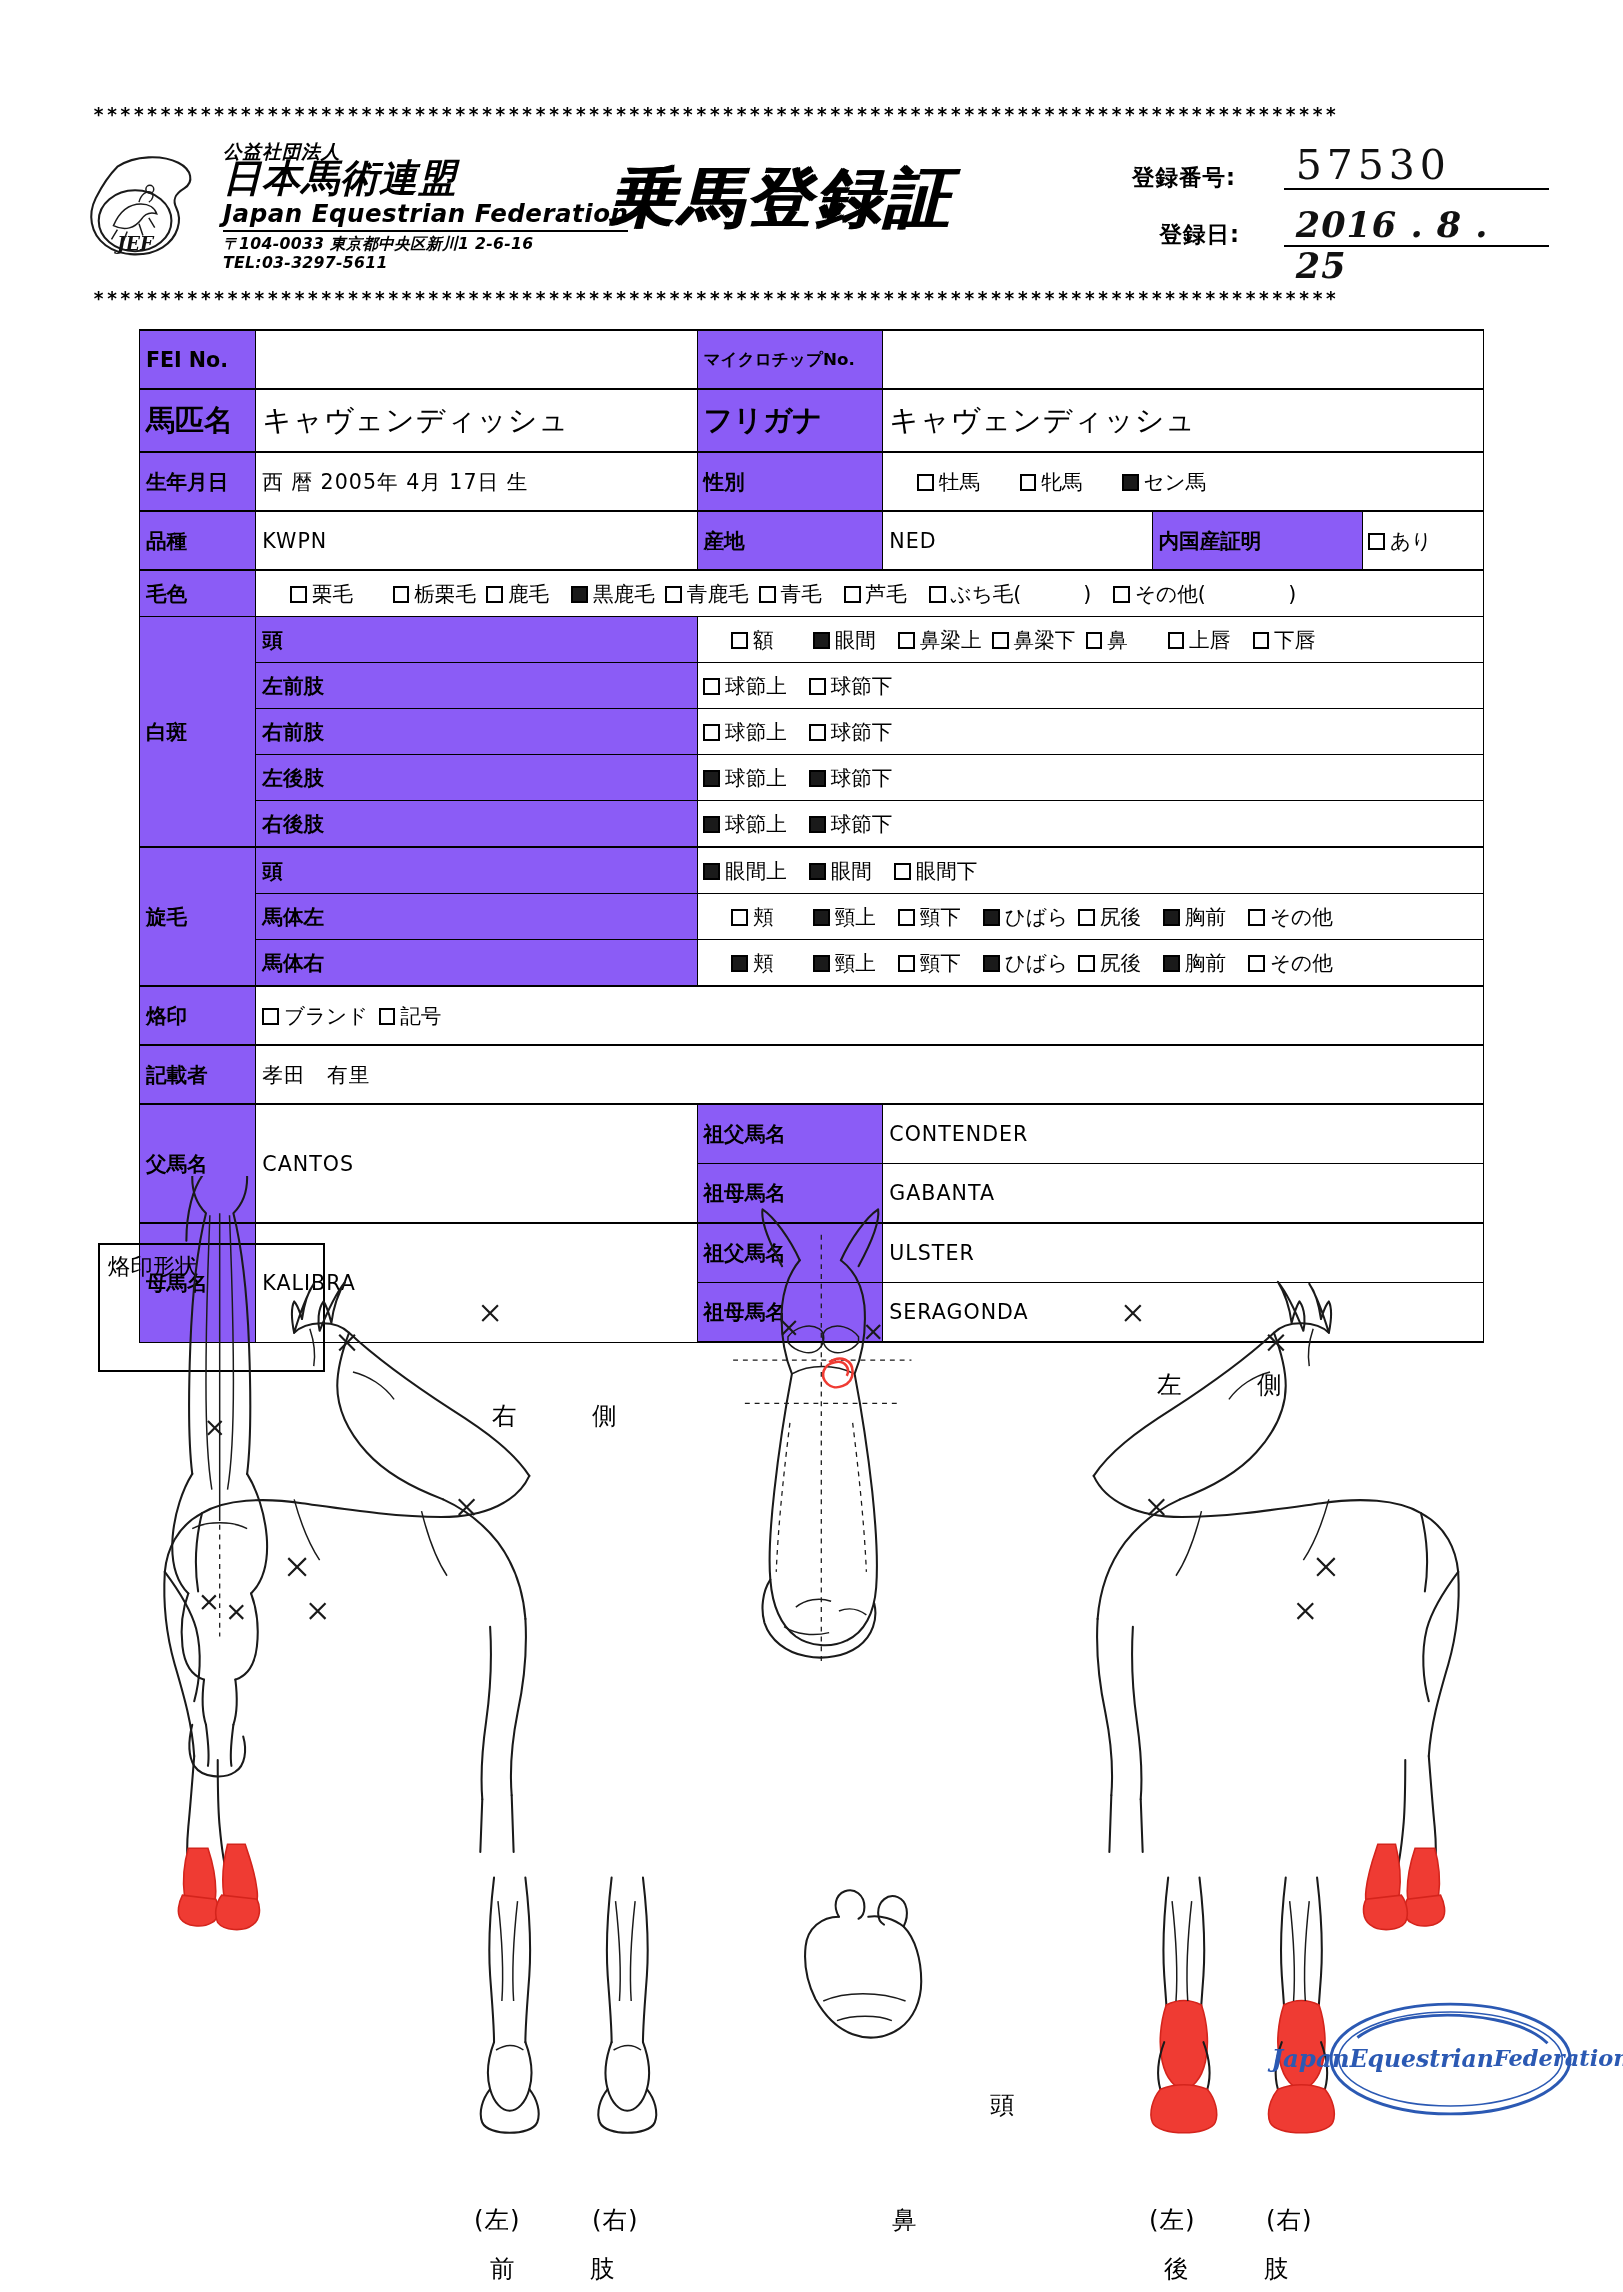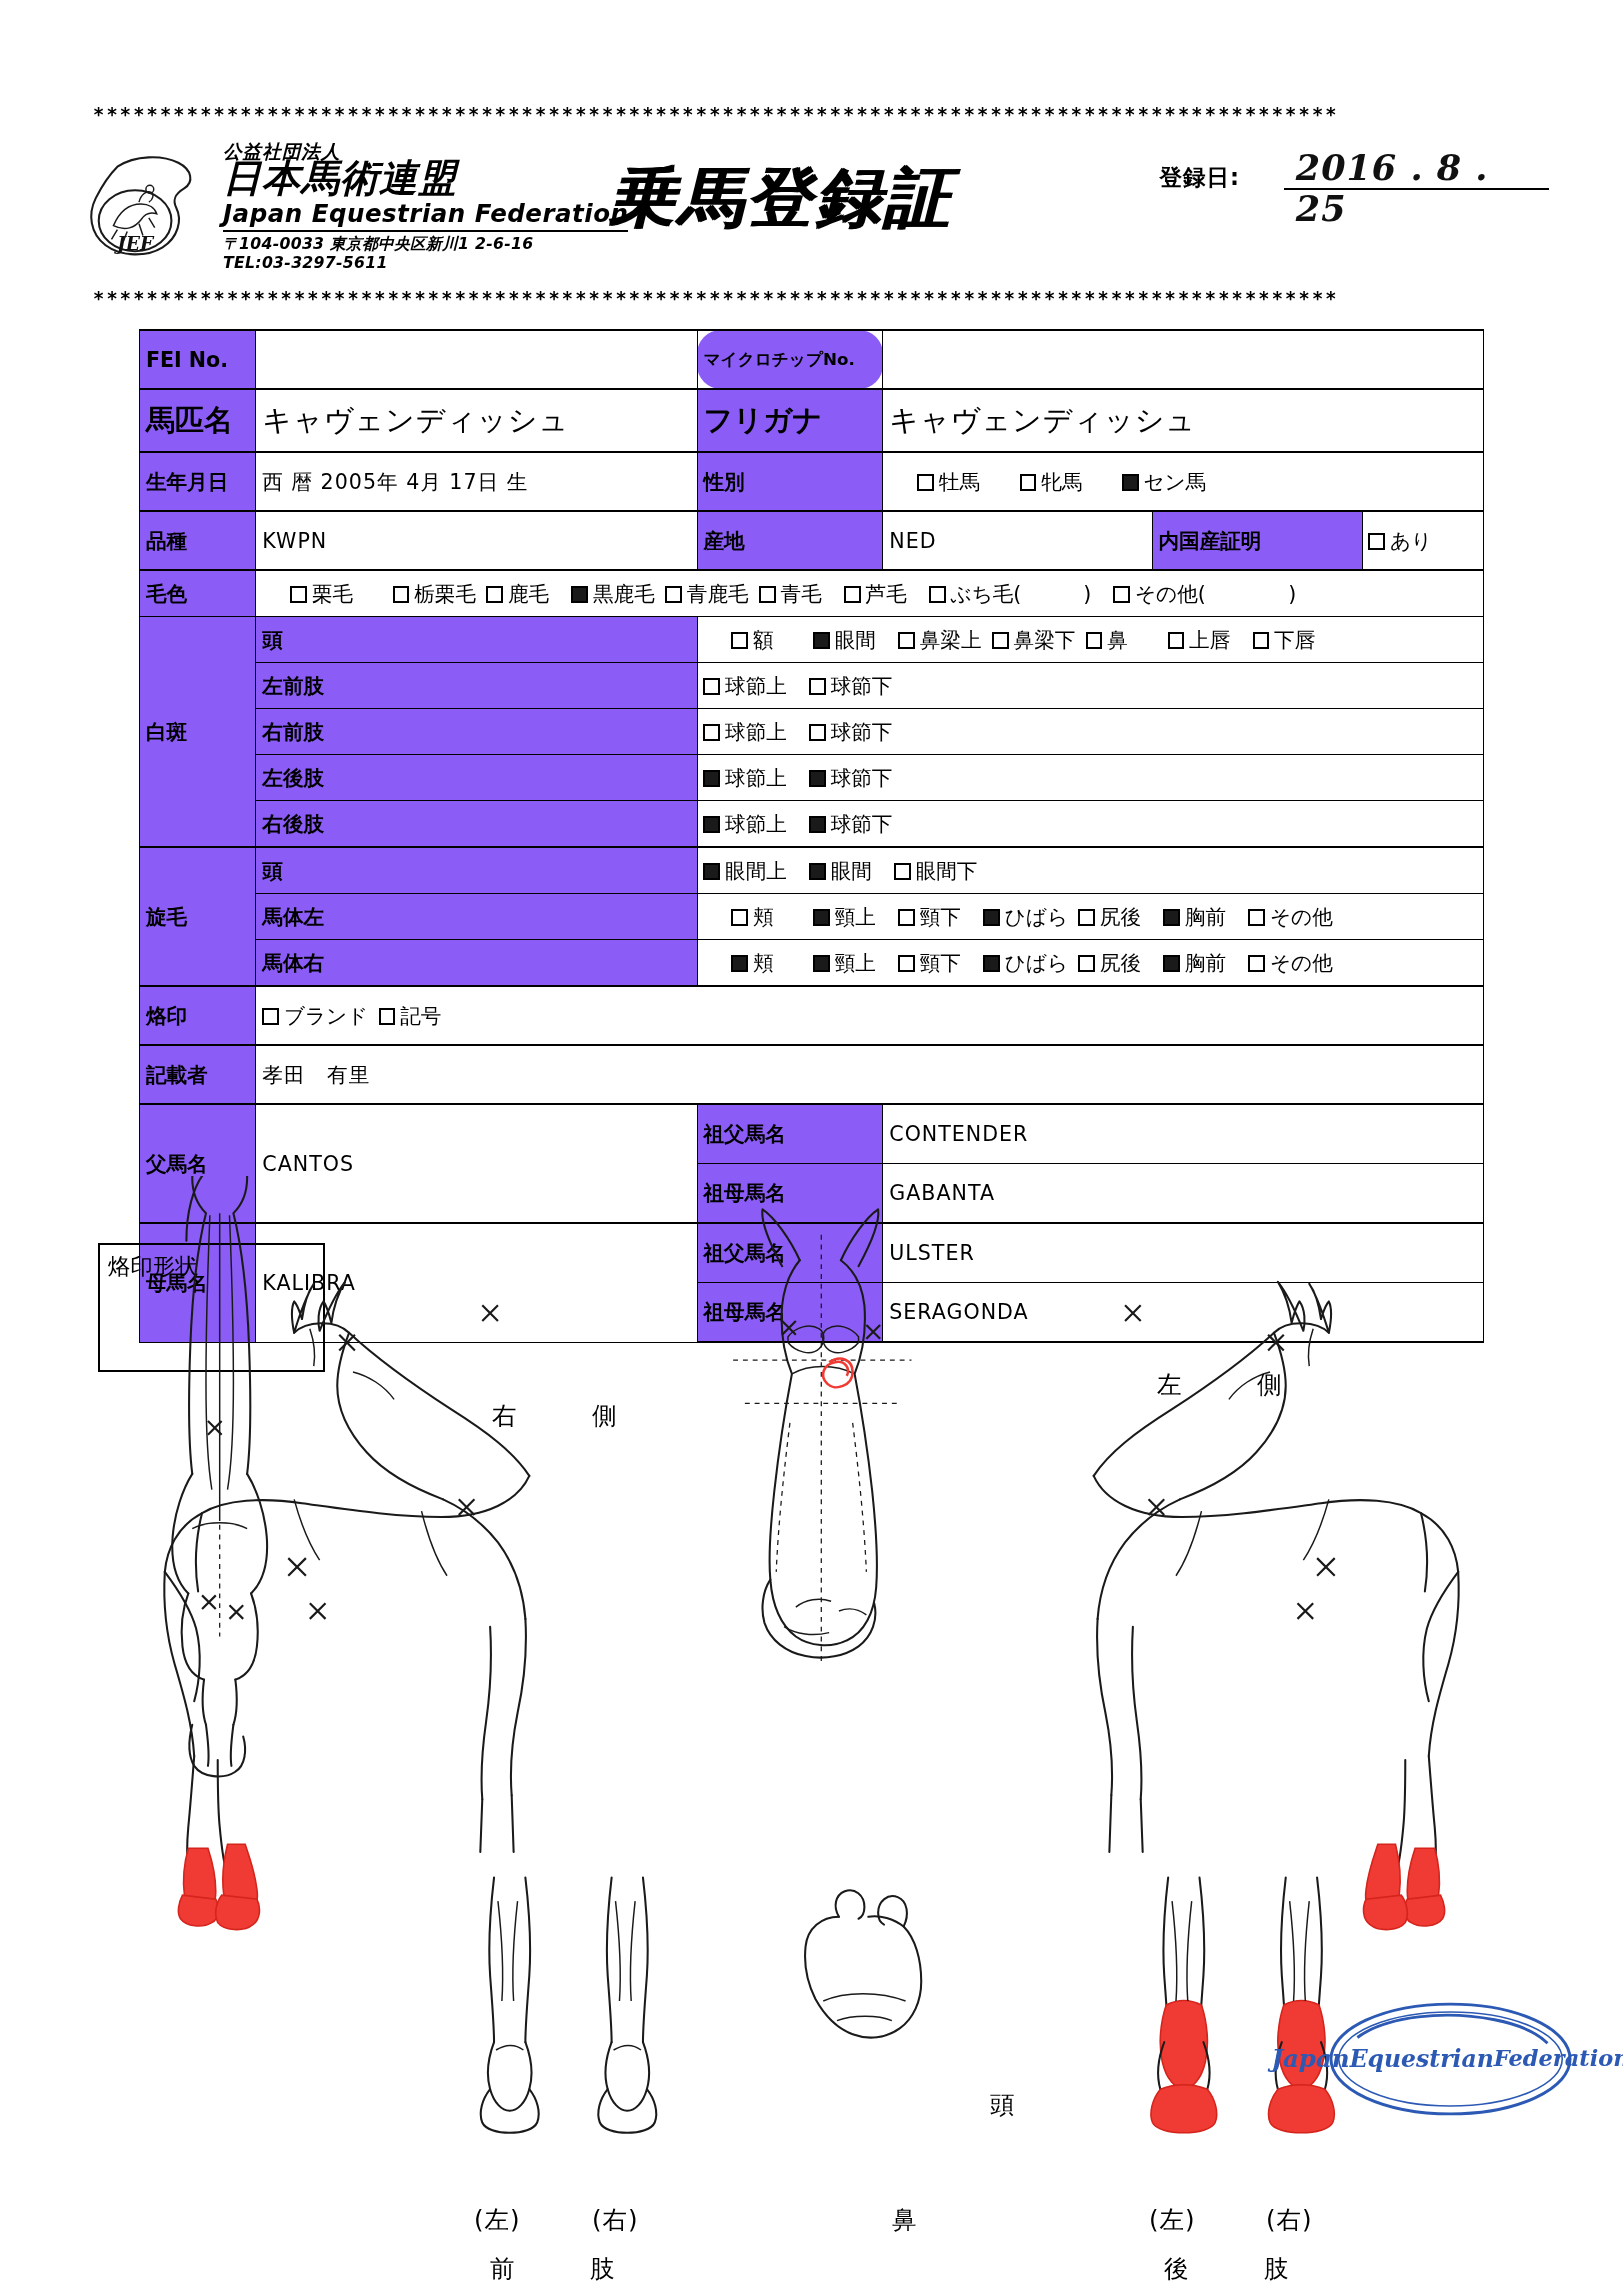--- a/index.html
+++ b/index.html
@@ -43,21 +43,21 @@
     font-family:"DejaVu Serif","Liberation Serif",serif;
     font-size:41px;letter-spacing:4.9px;color:#111;
     padding-left:11.8px;box-sizing:border-box;
   }
   .reg-val.date{font-size:35px;letter-spacing:1px;font-style:italic;font-weight:bold;padding-top:5.9px;}
 
   
   .tbl{position:absolute;left:139px;top:329px;width:1345px;border-collapse:collapse;}
   .tbl td{border:1px solid #000;font-size:20.6px;padding:2px 5.9px;vertical-align:middle;}
   .tbl .hd{background:#8b5cf6;font-weight:600;text-align:left;white-space:nowrap;}
-  .tbl .hd.sm{font-size:16.7px;border-radius:24px;}
+  .tbl .hd.sm{font-size:16.7px;}
   .tbl .val{background:#fff;}
   .r-tall td{height:53px;}
   .r-name td{height:57px;font-size:29px;}
   .r-std td{height:41px;}
   .thick-top td{border-top:2.9px solid #000;}
   .thick-bot td{border-bottom:2.9px solid #000;}
   .big{font-size:29px;letter-spacing:1px;}
   .mid{font-size:26.5px;letter-spacing:1px;}
   .ctr{text-align:left;}
 
@@ -130,20 +130,24 @@
       <div class="org-en">Japan Equestrian Federation</div>
       <div class="org-addr">
         <div>〒104-0033 東京都中央区新川1 2-6-16</div>
         <div>TEL:03-3297-5611</div>
       </div>
     </div>
 
     <div class="title-main">乗馬登録証</div>
 
     <div class="reg-area">
+      <div class="reg-row">
+        <span class="reg-lab">登録番号:</span>
+        <span class="reg-val">57530</span>
+      </div>
       <div class="reg-row">
         <span class="reg-lab indent">登録日:</span>
         <span class="reg-val date">2016 . 8 . 25</span>
       </div>
     </div>
   </div>
 
   <table class="tbl">
     <tbody>
         <tr class="r-tall thick-top">

